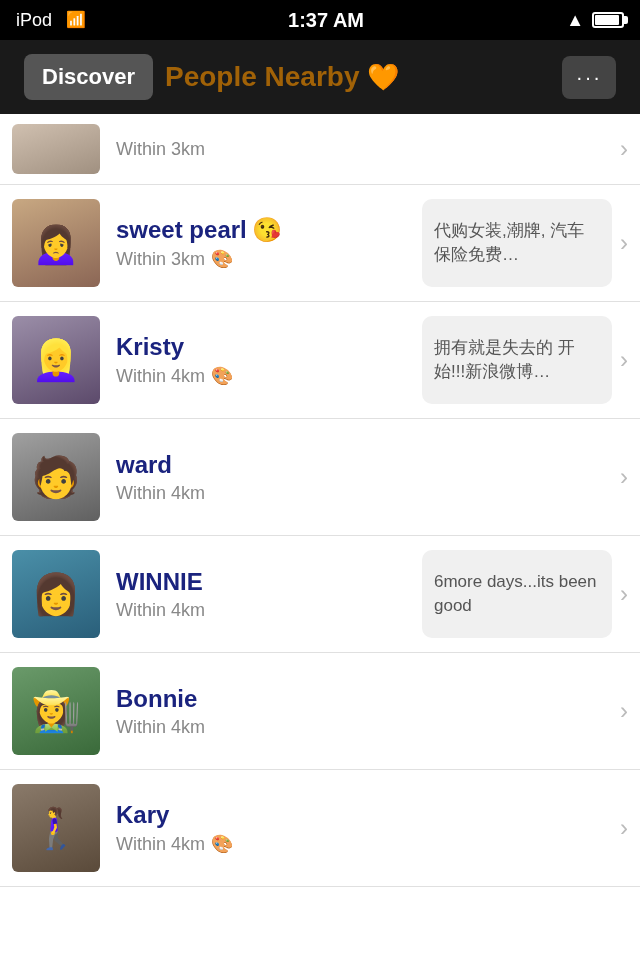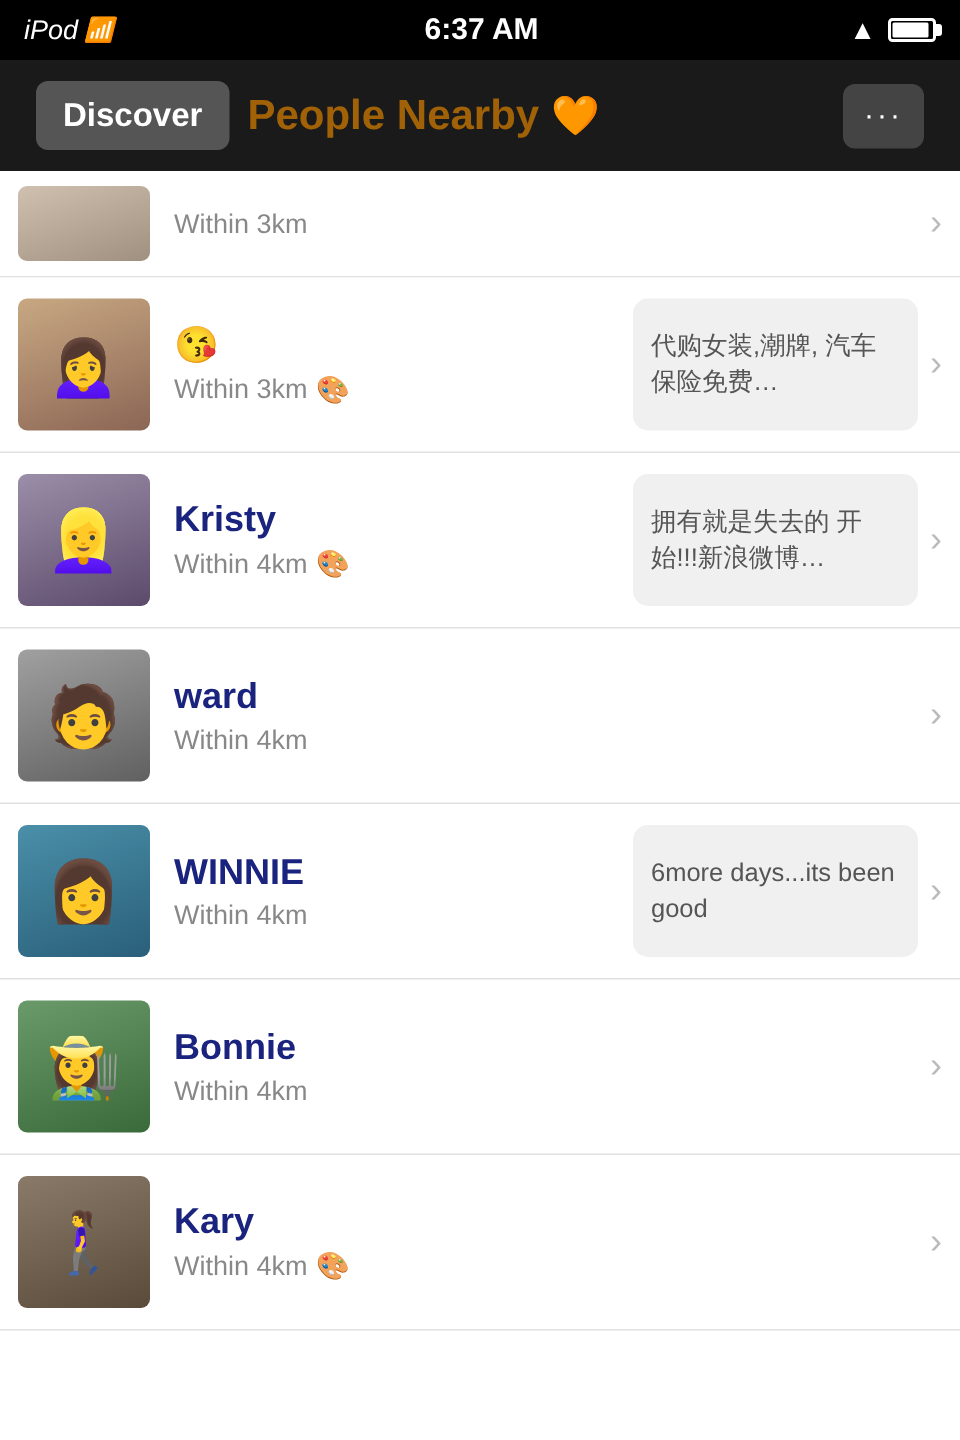--- a/index.html
+++ b/index.html
@@ -15,21 +15,21 @@
     .status-bar {
       background: #000;
       color: #fff;
       height: 40px;
       display: flex;
       align-items: center;
       justify-content: space-between;
       padding: 0 16px;
       font-size: 18px;
     }
-    .status-left { display: flex; gap: 4px; font-style: italic; }
+    .status-left { display: flex; gap: 14px; }
     .status-center { font-weight: 600; font-size: 20px; }
     .status-right { display: flex; align-items: center; gap: 8px; }
     .wifi-icon { font-size: 16px; }
     .battery-icon {
       width: 32px;
       height: 16px;
       border: 2px solid #fff;
       border-radius: 3px;
       position: relative;
       display: inline-block;
@@ -201,21 +201,21 @@
     }
   </style>
 </head>
 <body>
 
 <div class="status-bar">
   <div class="status-left">
     <span>iPod</span>
     <span class="wifi-icon">📶</span>
   </div>
-  <div class="status-center">6:37 AM</div>
+  <div class="status-center">1:37 AM</div>
   <div class="status-right">
     <span>▲</span>
     <span class="battery-icon">
       <span class="battery-fill"></span>
     </span>
   </div>
 </div>
 
 <div class="nav-bar">
   <button class="discover-btn">Discover</button>
@@ -232,20 +232,21 @@
   <span class="chevron">›</span>
 </div>
 
 <div class="person-list" id="people-list">
 <div class="person-item">
       <div class="avatar avatar-sweetpearl">
         <div class="avatar-face">🙍‍♀️</div>
       </div>
       <div class="person-info">
         <div class="person-name">
+          <span>sweet pearl</span>
           <span>😘</span>
         </div>
         <div class="person-distance">
           <span>Within 3km</span>
           <span class="pinwheel-icon">🎨</span>
         </div>
       </div>
       <div class="status-bubble">代购女装,潮牌,
 汽车保险免费…</div>
       <span class="chevron">›</span>

